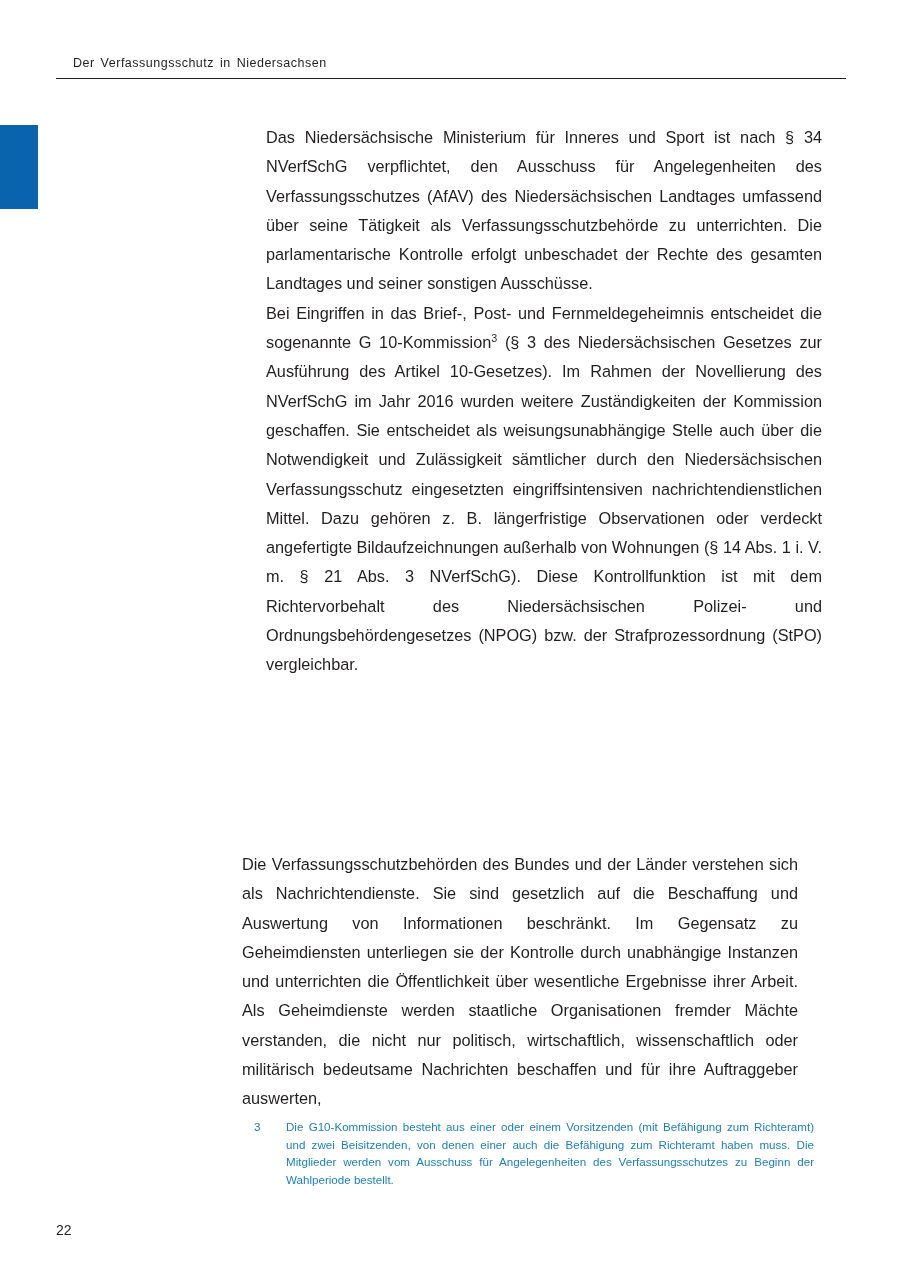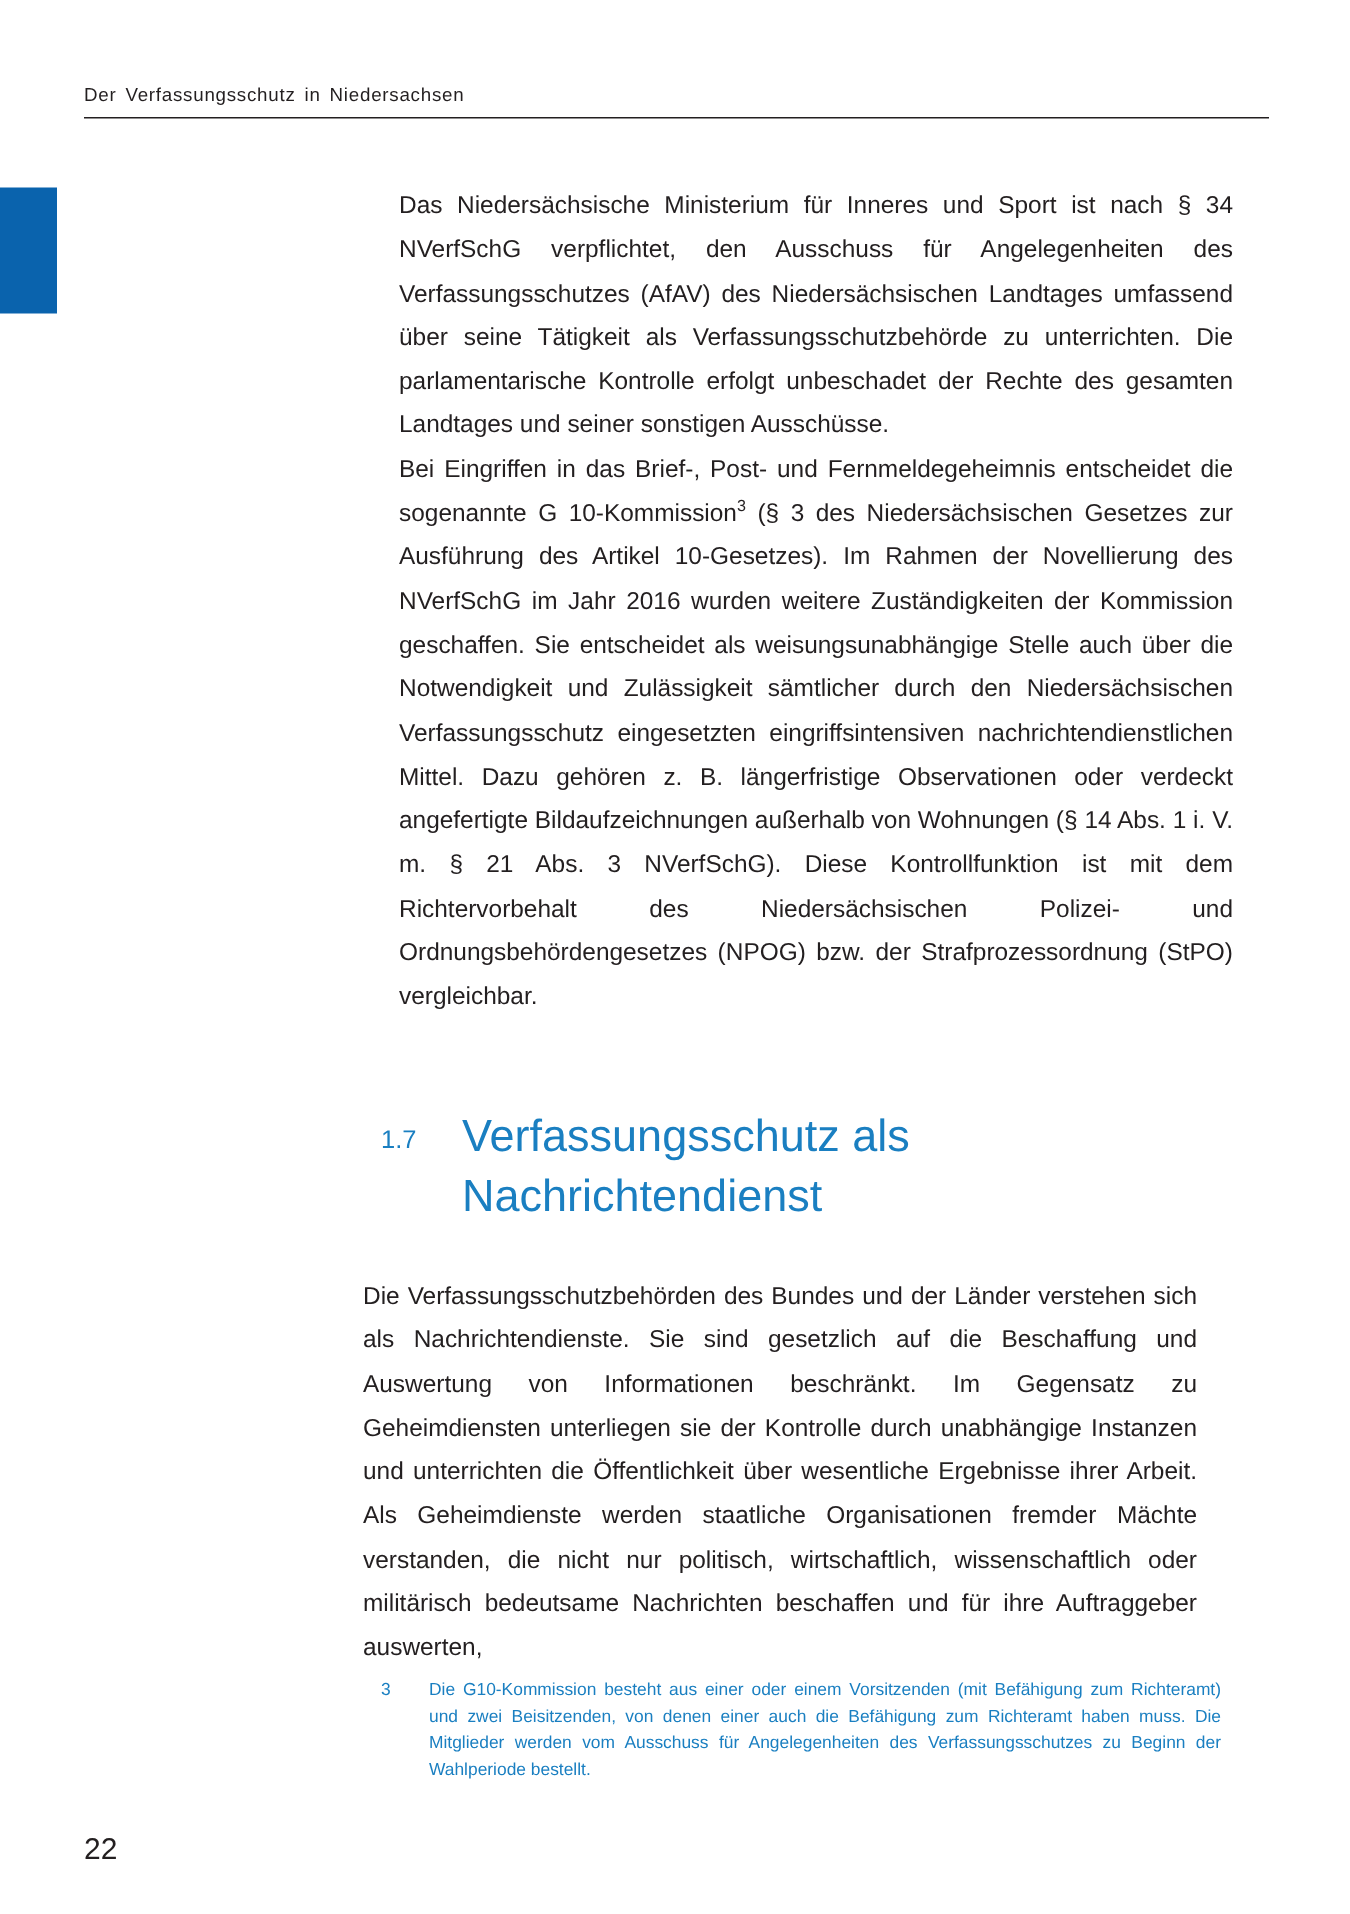--- a/index.html
+++ b/index.html
@@ -38,20 +38,21 @@
     left: 56px;
     top: 56px;
     width: 790px;
   }
   .running-header .rh-text {
     font-size: 12.5px;
     letter-spacing: 0.5px;
     color: #231f20;
     word-spacing: 2px;
     padding-bottom: 8px;
+    margin-left: 17px;
   }
   .running-header .rh-rule {
     height: 1px;
     background: #231f20;
     width: 100%;
   }
 
   
   .text-column {
     position: absolute;
@@ -119,21 +120,21 @@
   .footnote .fn-text {
     margin-left: 32px;
     text-align: justify;
   }
 
   
   .page-number {
     position: absolute;
     left: 56px;
     top: 1222px;
-    font-size: 20px;
+    font-size: 14px;
     color: #231f20;
   }
 
   sup.fn-ref {
     font-size: 0.66em;
     vertical-align: super;
     line-height: 0;
   }
 </style>
 </head>
@@ -146,24 +147,20 @@
   <div class="running-header">
     <div class="rh-text">Der  Verfassungsschutz  in Niedersachsen</div>
     <div class="rh-rule"></div>
   </div>
 
   <div class="text-column">
     <p class="body-par">Das Niedersächsische Ministerium für Inneres und Sport ist nach § 34 NVerfSchG verpflichtet, den Ausschuss für Angelegenheiten des Verfassungsschutzes (AfAV) des Niedersächsischen Landtages umfassend über seine Tätigkeit als Verfassungsschutzbehörde zu unterrichten. Die parlamentarische Kontrolle erfolgt unbeschadet der Rechte des gesamten Landtages und seiner sonstigen Ausschüsse.</p>
     <p class="body-par"><span>Bei Eingriffen in das Brief-, Post- und Fernmeldegeheimnis entscheidet die sogenannte G 10-Kommission</span><sup class="fn-ref">3</sup><span> (§ 3 des Niedersächsischen Gesetzes zur Ausführung des Artikel 10-Gesetzes). Im Rahmen der Novellierung des NVerfSchG im Jahr 2016 wurden weitere Zuständigkeiten der Kommission geschaffen. Sie entscheidet als weisungsunabhängige Stelle auch über die Notwendigkeit und Zulässigkeit sämtlicher durch den Niedersächsischen Verfassungsschutz eingesetzten eingriffsintensiven nachrichtendienstlichen Mittel. Dazu gehören z. B. längerfristige Observationen oder verdeckt angefertigte Bildaufzeichnungen außerhalb von Wohnungen (§ 14 Abs. 1 i. V. m. § 21 Abs. 3 NVerfSchG). Diese Kontrollfunktion ist mit dem Richtervorbehalt des Niedersächsischen Polizei- und Ordnungsbehördengesetzes (NPOG) bzw. der Strafprozessordnung (StPO) vergleichbar.</span></p>
   </div>
 
-  <div class="section-heading">
-    <div class="num">1.7</div>
-    <div class="title">Verfassungsschutz als Nachrichtendienst</div>
-  </div>
 
   <div class="text-column-2">
     <p class="body-par">Die Verfassungsschutzbehörden des Bundes und der Länder verstehen sich als Nachrichtendienste. Sie sind gesetzlich auf die Beschaffung und Auswertung von Informationen beschränkt. Im Gegensatz zu Geheimdiensten unterliegen sie der Kontrolle durch unabhängige Instanzen und unterrichten die Öffentlichkeit über wesentliche Ergebnisse ihrer Arbeit. Als Geheimdienste werden staatliche Organisationen fremder Mächte verstanden, die nicht nur politisch, wirtschaftlich, wissenschaftlich oder militärisch bedeutsame Nachrichten beschaffen und für ihre Auftraggeber auswerten,</p>
   </div>
 
   <div class="footnote">
     <div class="fn-num">3</div>
     <div class="fn-text">Die G10-Kommission besteht aus einer oder einem Vorsitzenden (mit Befähigung zum Richteramt) und zwei Beisitzenden, von denen einer auch die Befähigung zum Richteramt haben muss. Die Mitglieder werden vom Ausschuss für Angelegenheiten des Verfassungsschutzes zu Beginn der Wahlperiode bestellt.</div>
   </div>
 

